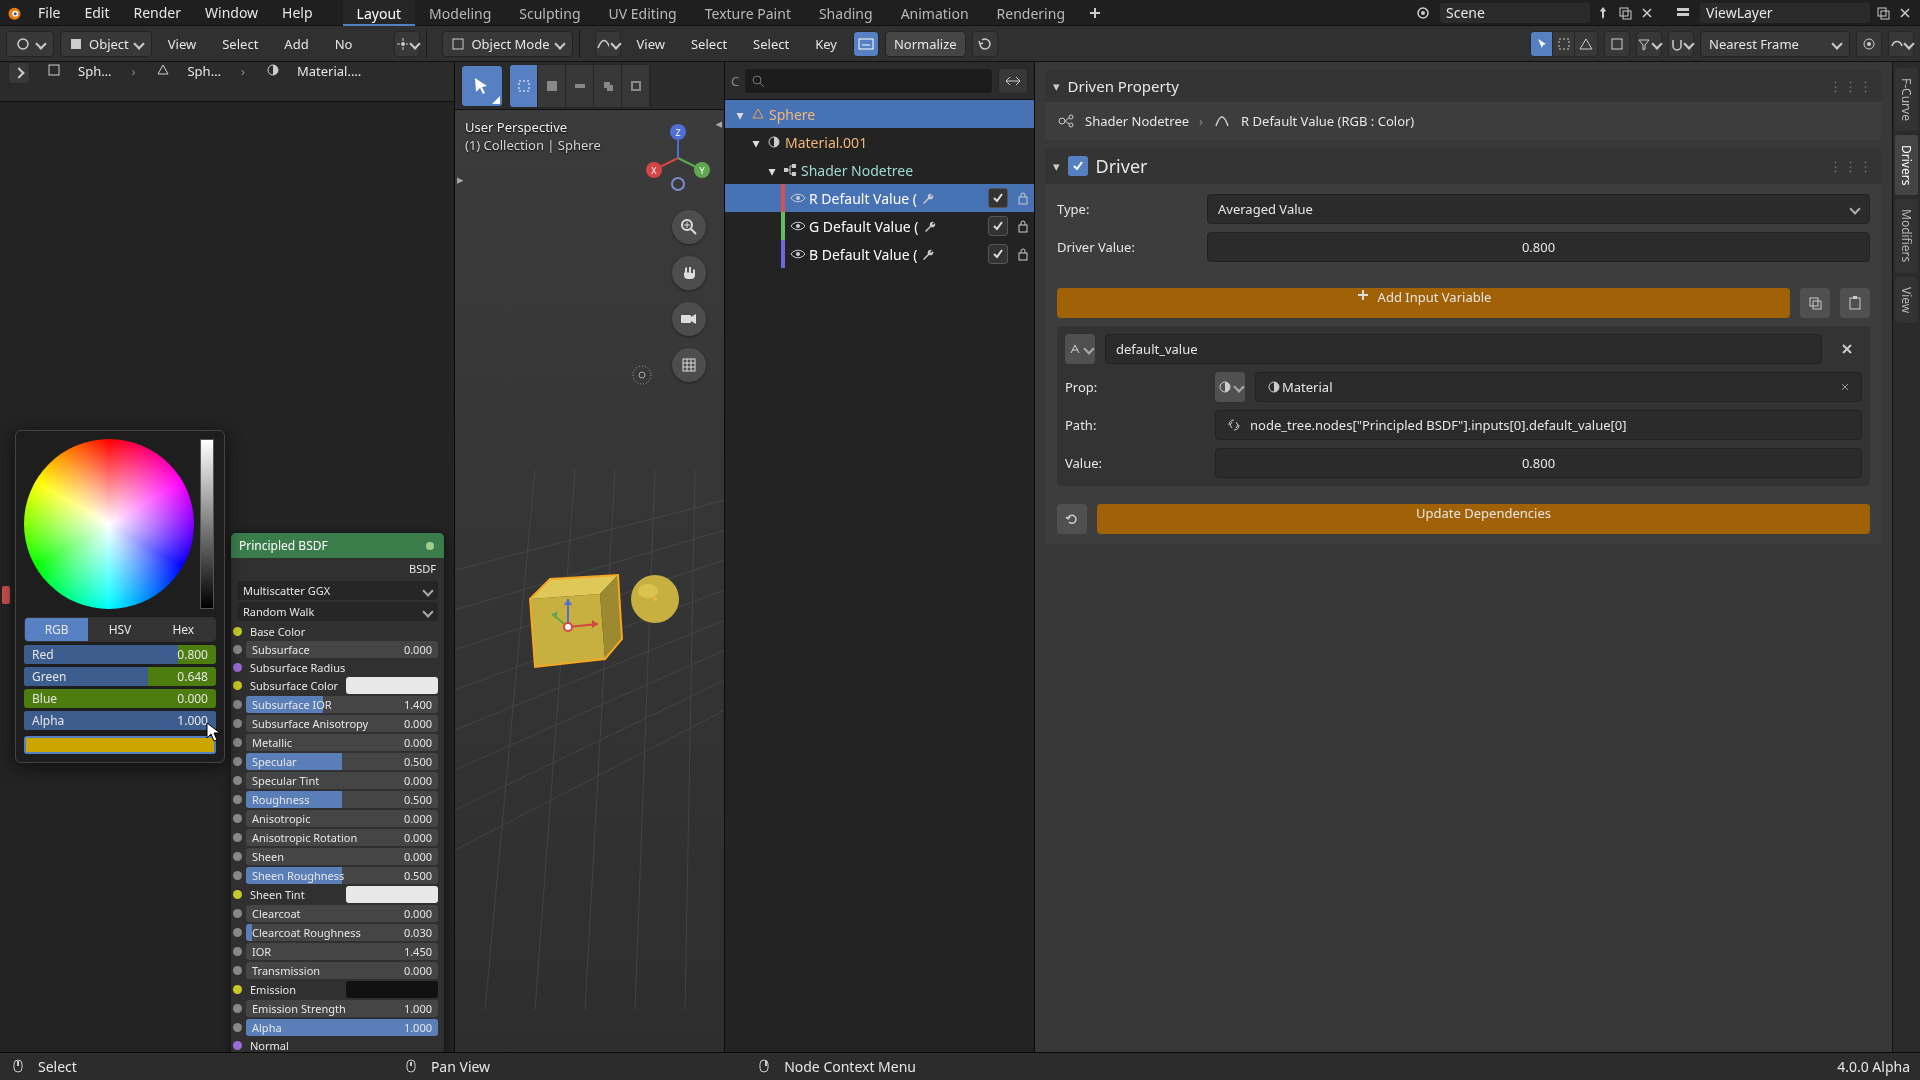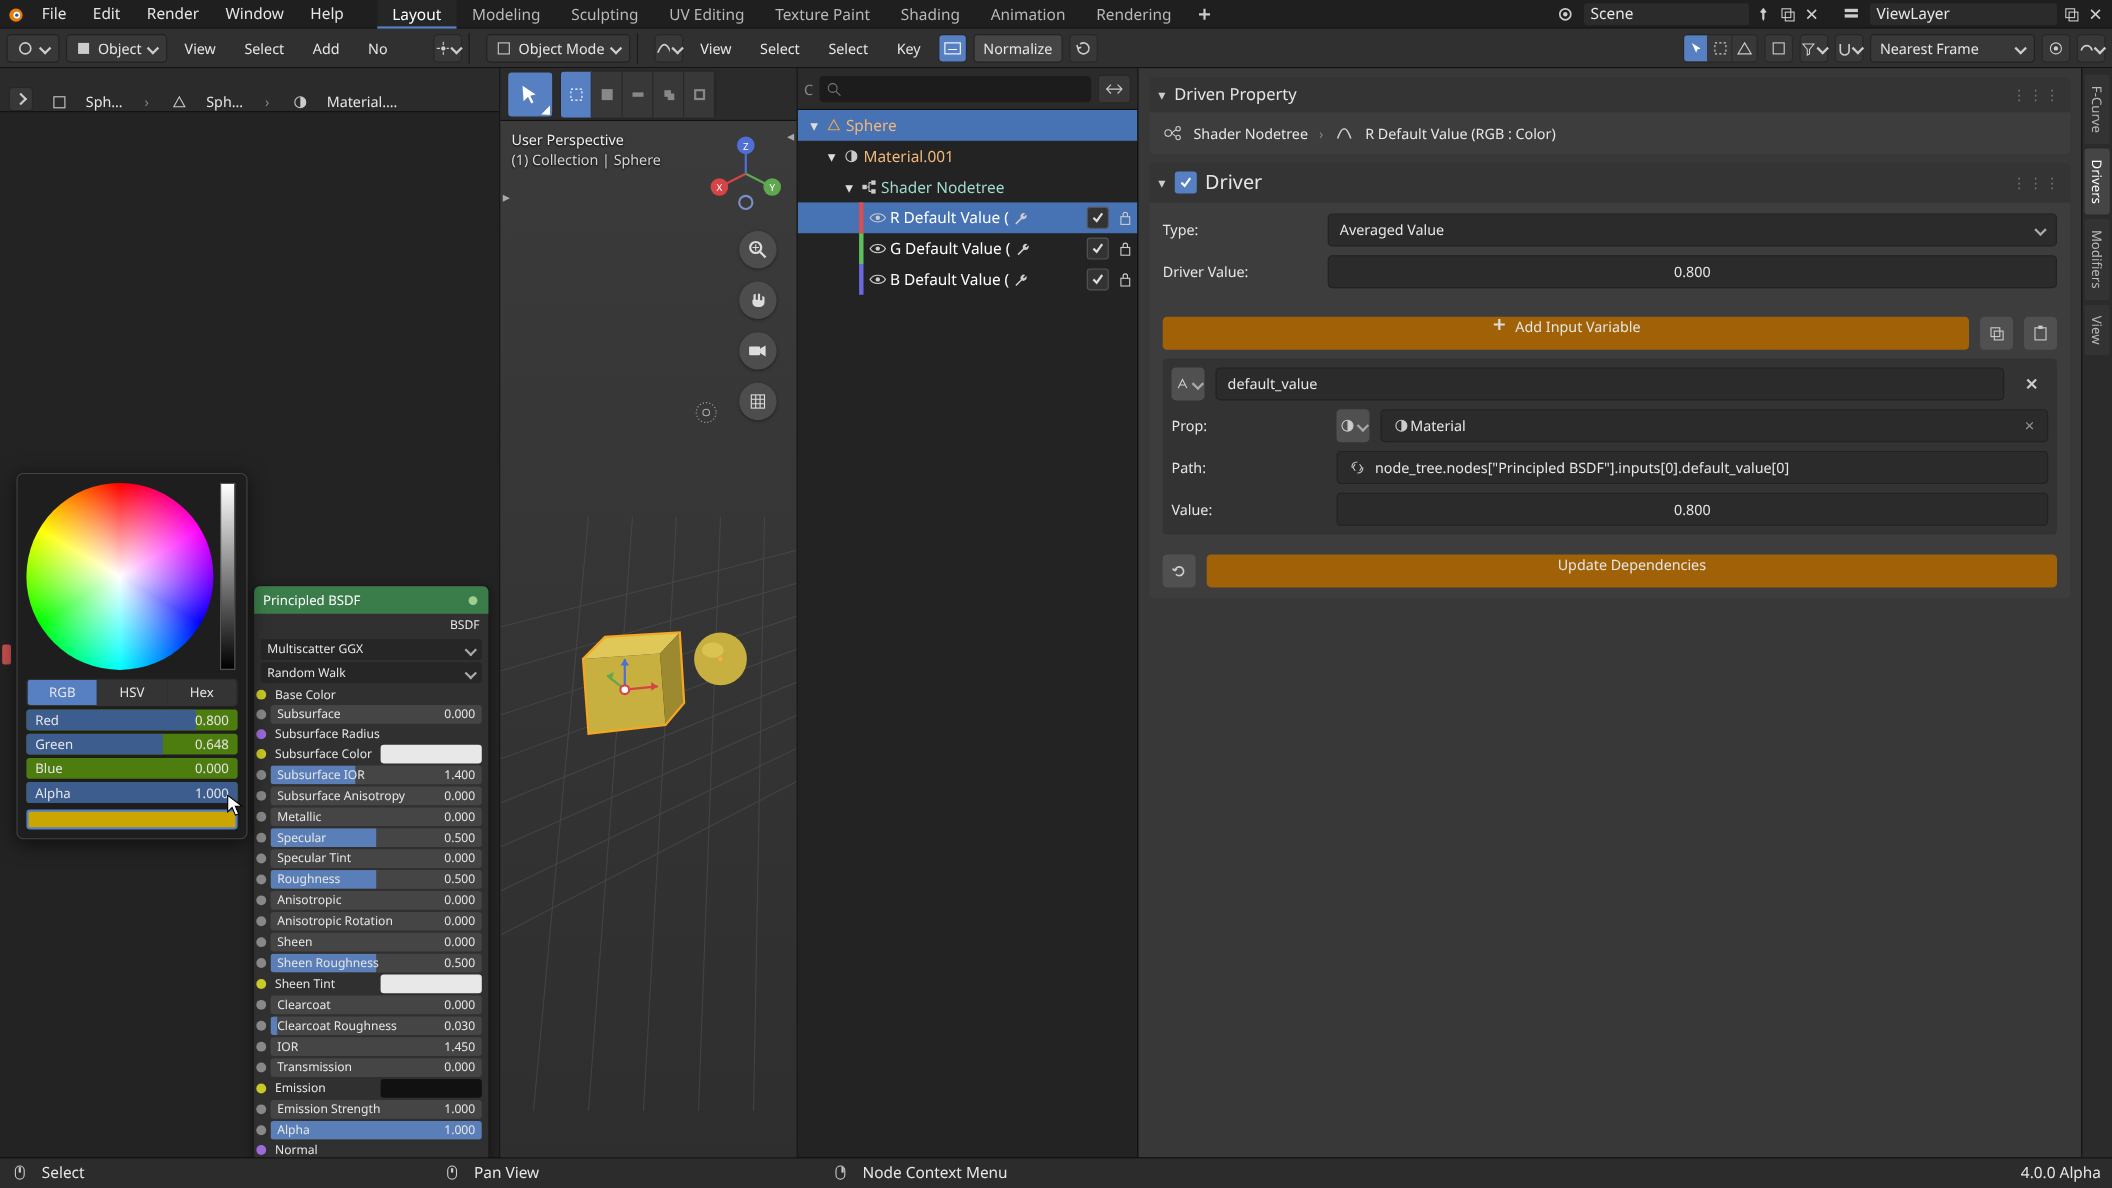--- a/index.html
+++ b/index.html
@@ -38,21 +38,21 @@
   .hdr-menu{padding:4px 10px;color:var(--text)}
   .icon-btn{width:26px;height:26px;border-radius:4px;background:#383838;display:flex;align-items:center;justify-content:center;border:1px solid #272727}
   .icon-btn.active{background:var(--accent);}
   .amp{display:flex;height:26px;border-radius:4px;overflow:hidden;border:1px solid #272727}
   .amp>div{width:22px;display:flex;align-items:center;justify-content:center;background:#383838;border-right:1px solid #272727}
   .amp>div.active{background:var(--accent)}
   .amp>div:last-child{border:none}
   
   #main{height:calc(1080px - 26px - 36px - 28px);display:flex}
   
-  .crumb-bar{height:40px;background:#2b2b2b;border-bottom:1px solid #111;display:flex;align-items:flex-end;padding:0 8px;gap:16px;color:var(--text)}
+  .crumb-bar{height:40px;background:#2b2b2b;border-bottom:1px solid #111;display:flex;align-items:flex-start;padding:0 8px;gap:16px;color:var(--text)}
   .crumb-bar .sep{color:var(--text-faint);padding:0 4px}
   
   #left-col{width:455px;display:flex;flex-direction:column;position:relative;border-right:1px solid #0a0a0a}
   
   #viewport{flex:0 0 270px;border-right:1px solid #0a0a0a;display:flex;flex-direction:column;position:relative;background:#3a3a3a}
   
   #right{flex:1;display:flex}
   
   #color-popup{position:absolute;left:15px;top:328px;width:210px;background:#1e1e1e;border:1px solid #444;border-radius:6px;padding:8px;z-index:50;box-shadow:0 4px 18px rgba(0,0,0,.6)}
   .wheel-wrap{display:flex;gap:6px}

